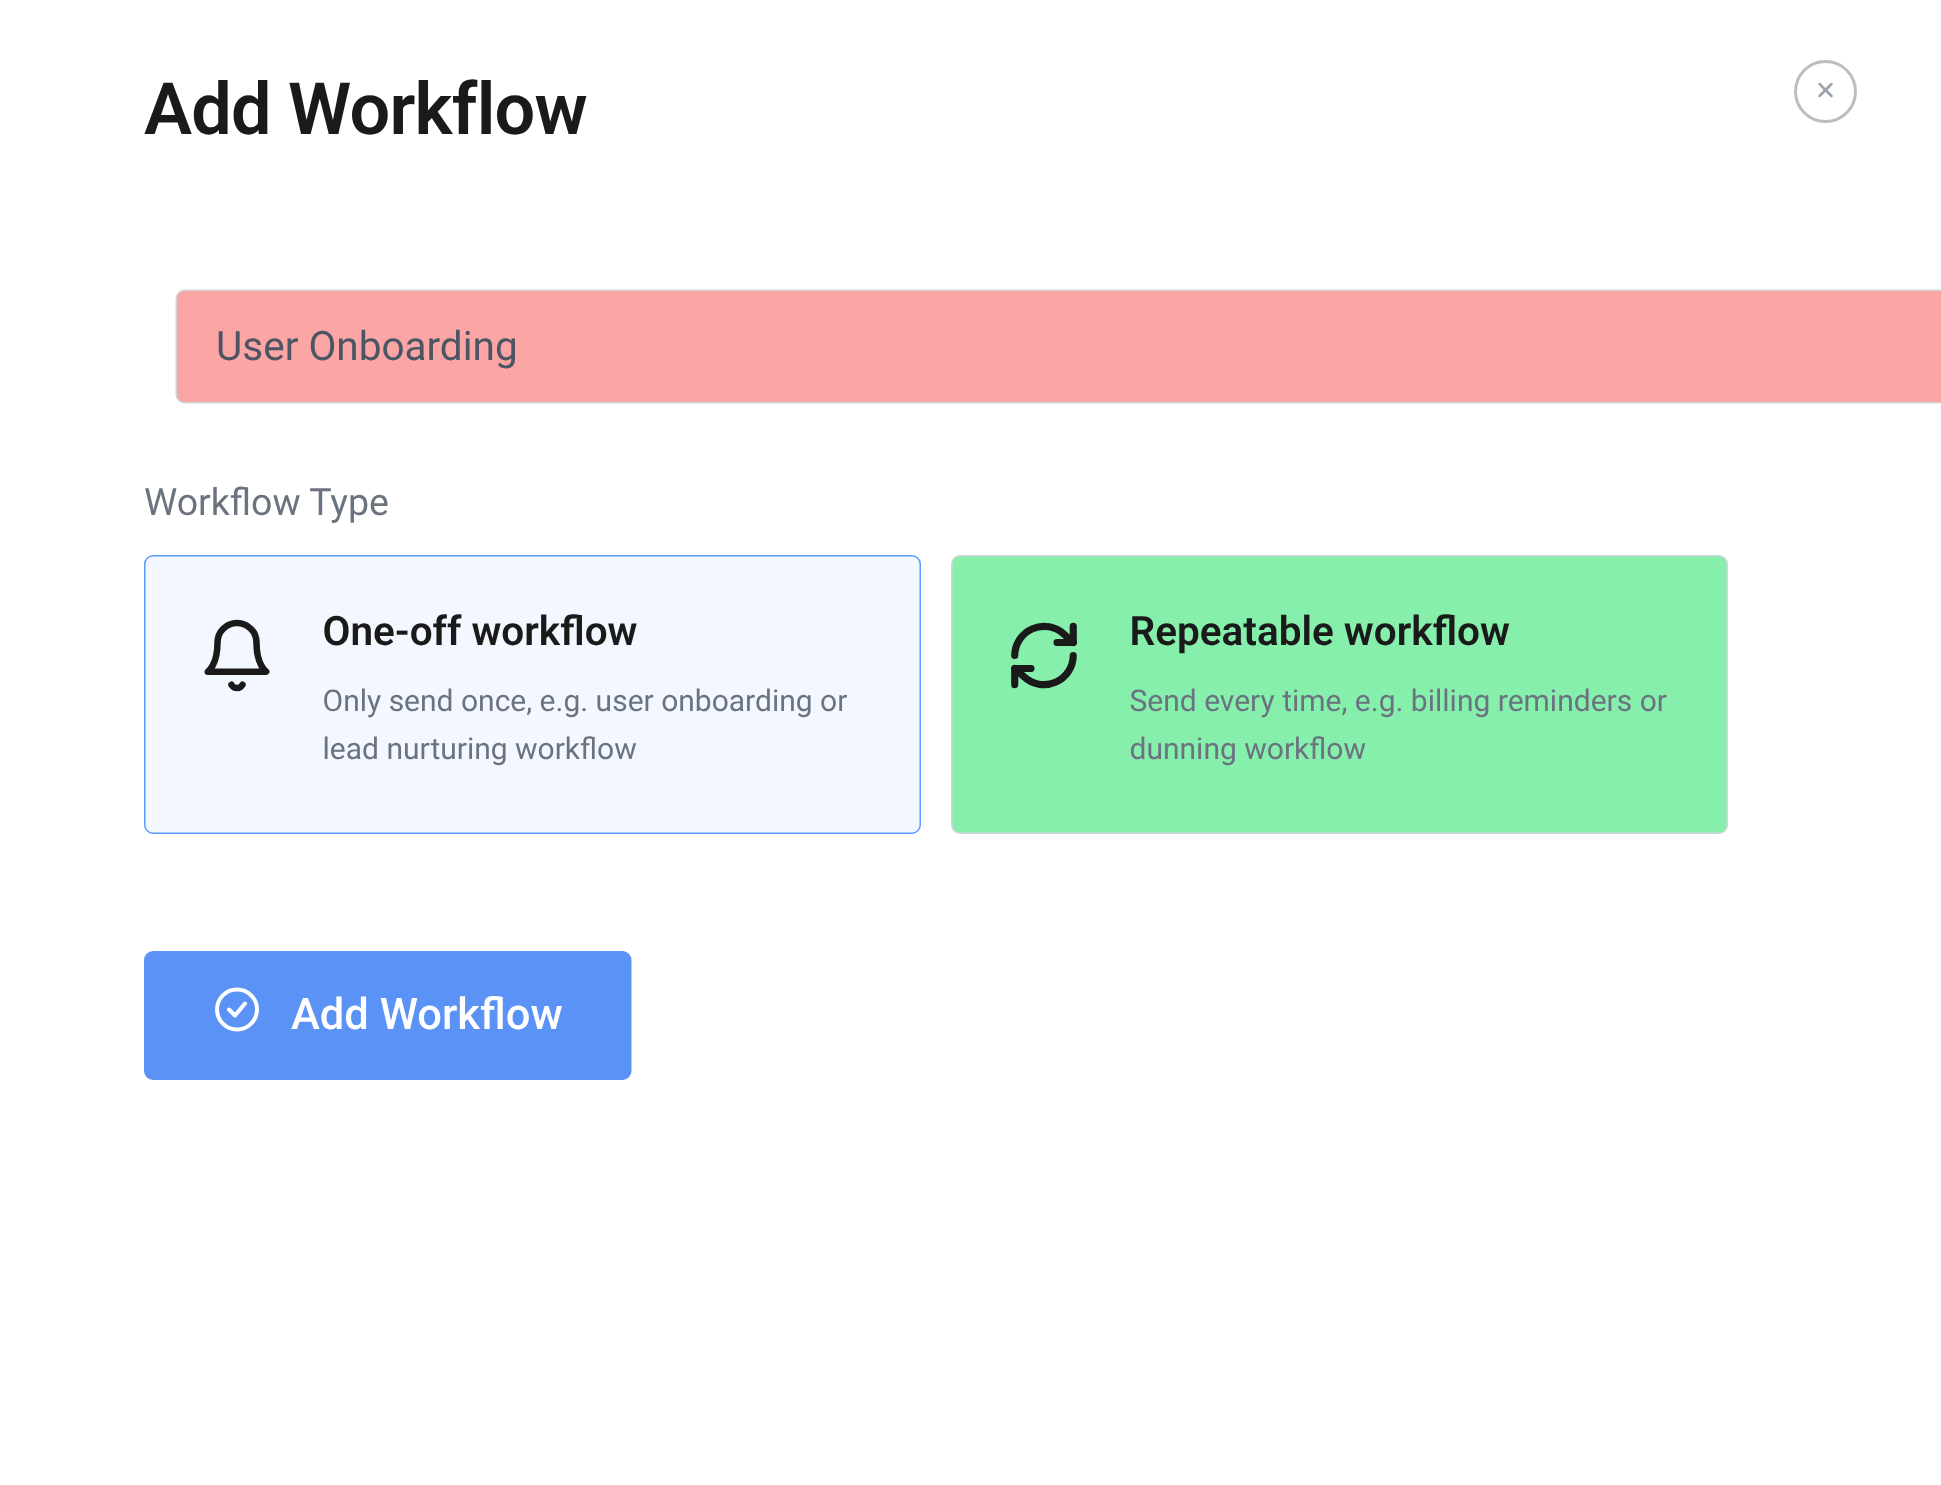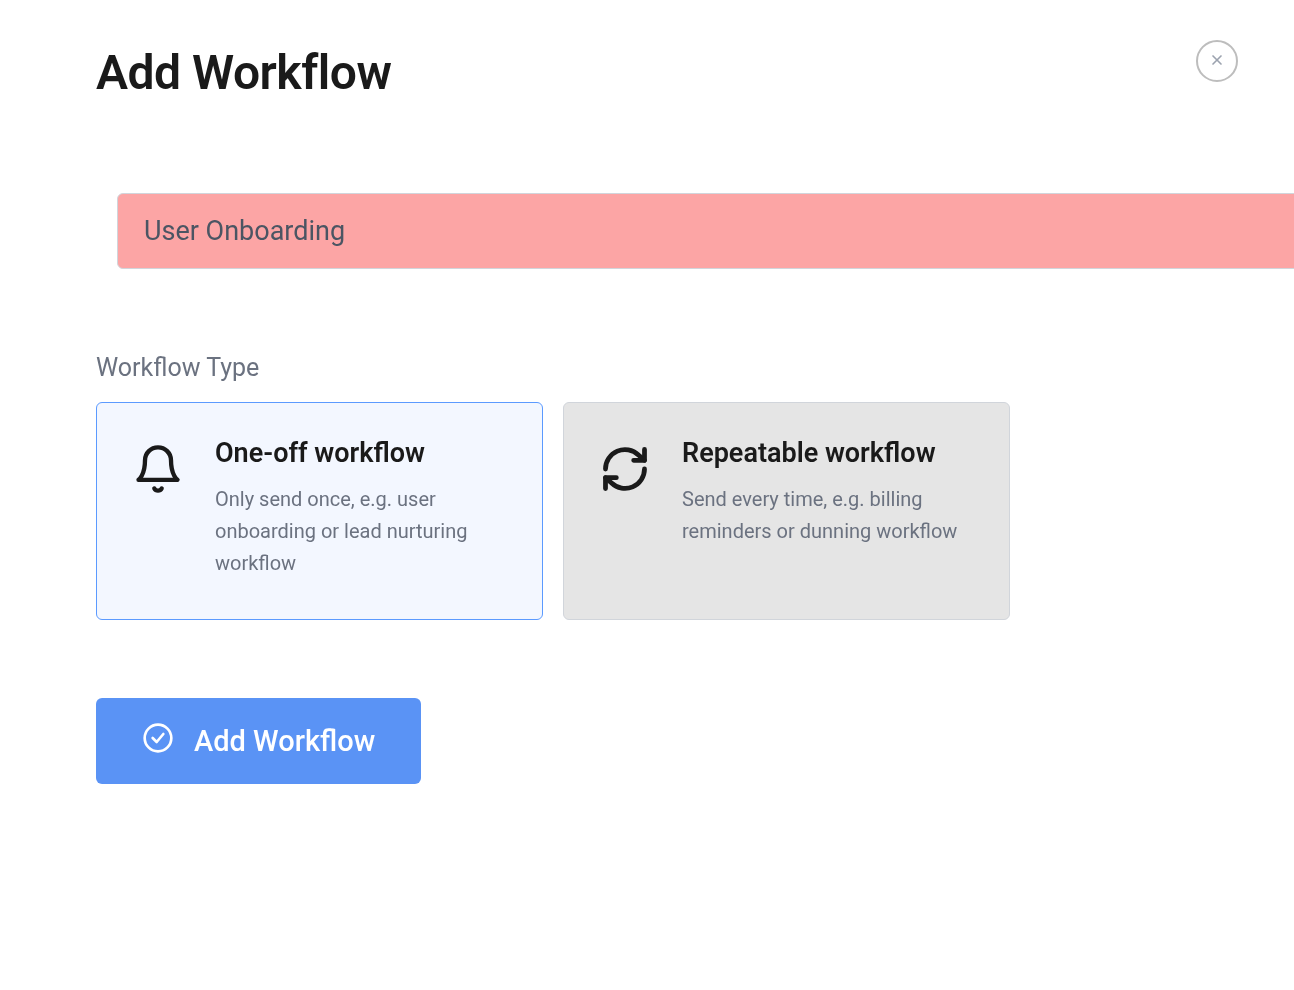--- a/index.html
+++ b/index.html
@@ -56,36 +56,36 @@
       border-radius: 6px;
       padding: 0 26px;
       font-size: 27px;
       color: #4b5563;
       background: #fca5a5;
       font-family: inherit;
       outline: none;
       margin-left: 21px;
     }
     .section-name {
-      margin-top: 84px;
+      margin-top: 52px;
     }
     .type-cards {
       display: flex;
       gap: 20px;
-      width: 914px;
+      width: 1056px;
     }
     .type-card {
       flex: 1;
       border: 1px solid #d1d5db;
       border-radius: 6px;
       padding: 34px 30px 40px 30px;
       display: flex;
       gap: 26px;
       cursor: pointer;
-      background: #e5e5e5;
+      background: #86efac;
     }
     .type-card.selected {
       border: 1.5px solid #5b9aff;
       background: #f3f7ff;
     }
     .card-icon-wrap {
       flex-shrink: 0;
       width: 62px;
       display: flex;
       justify-content: center;

